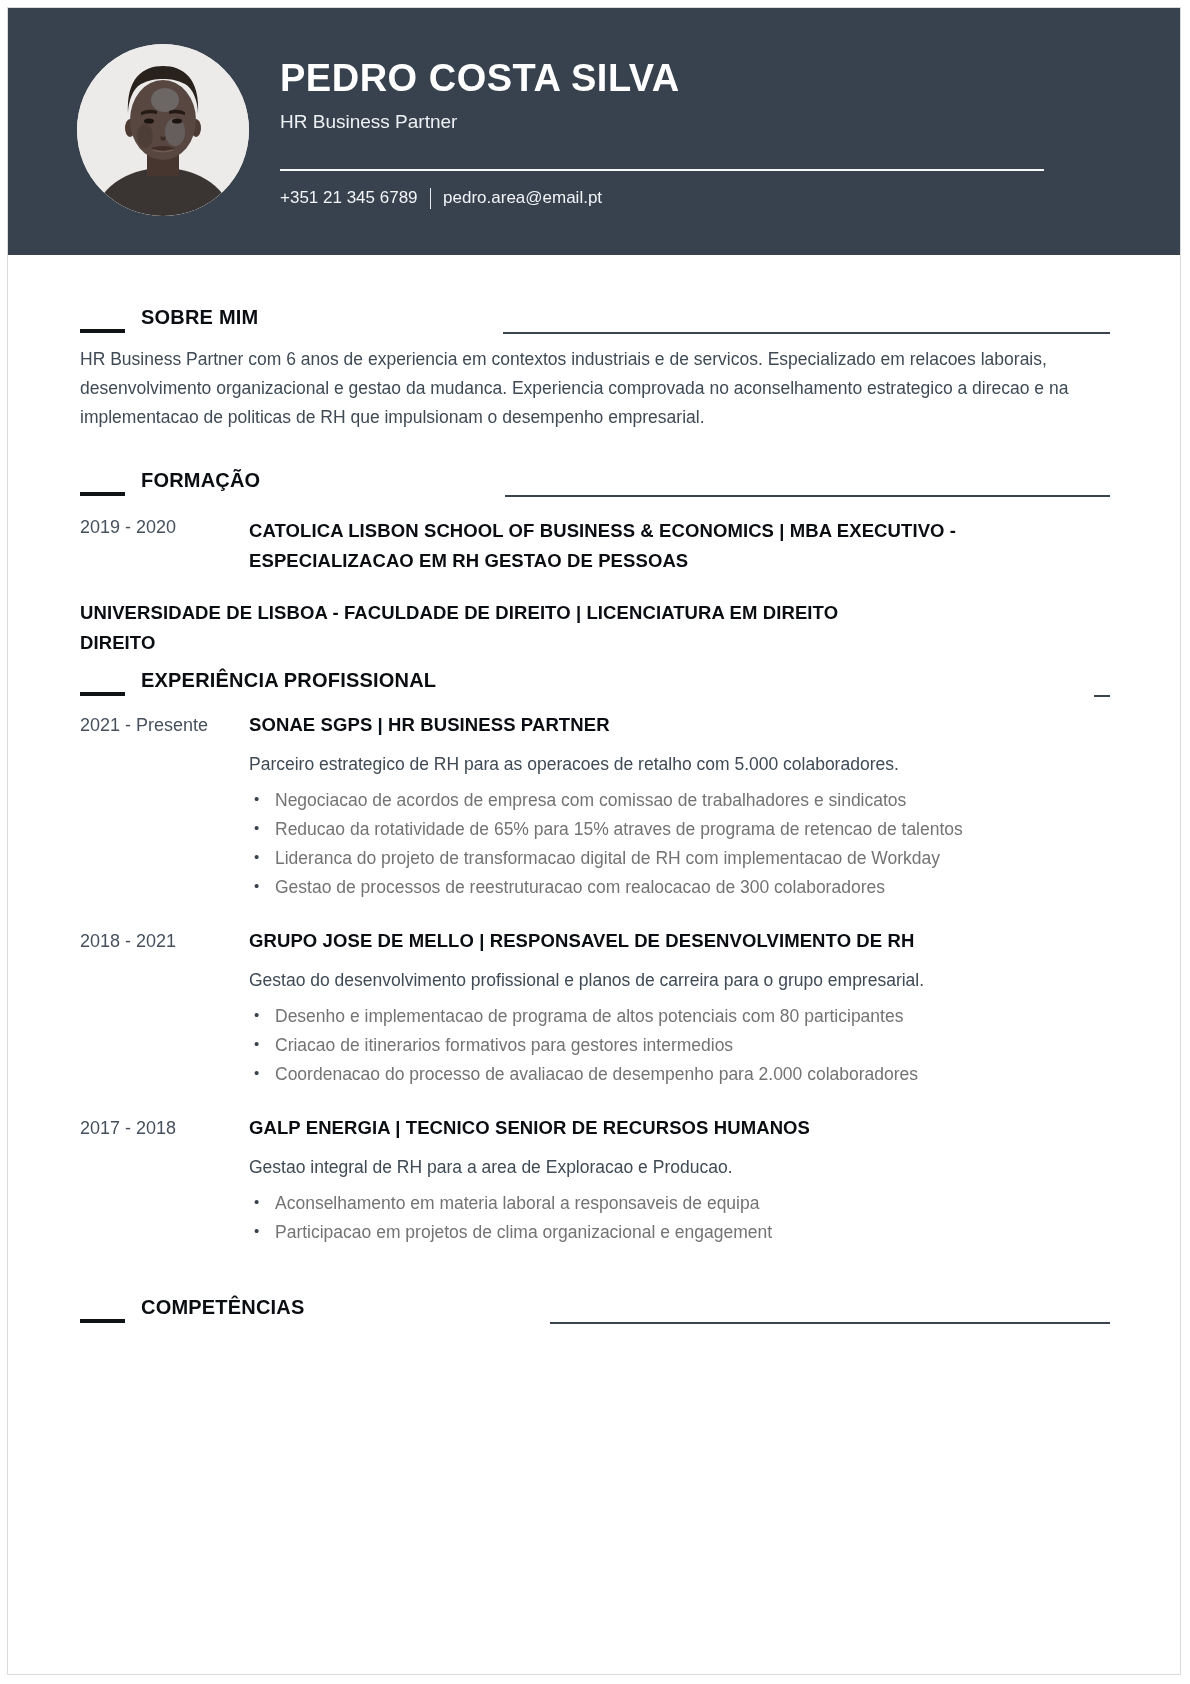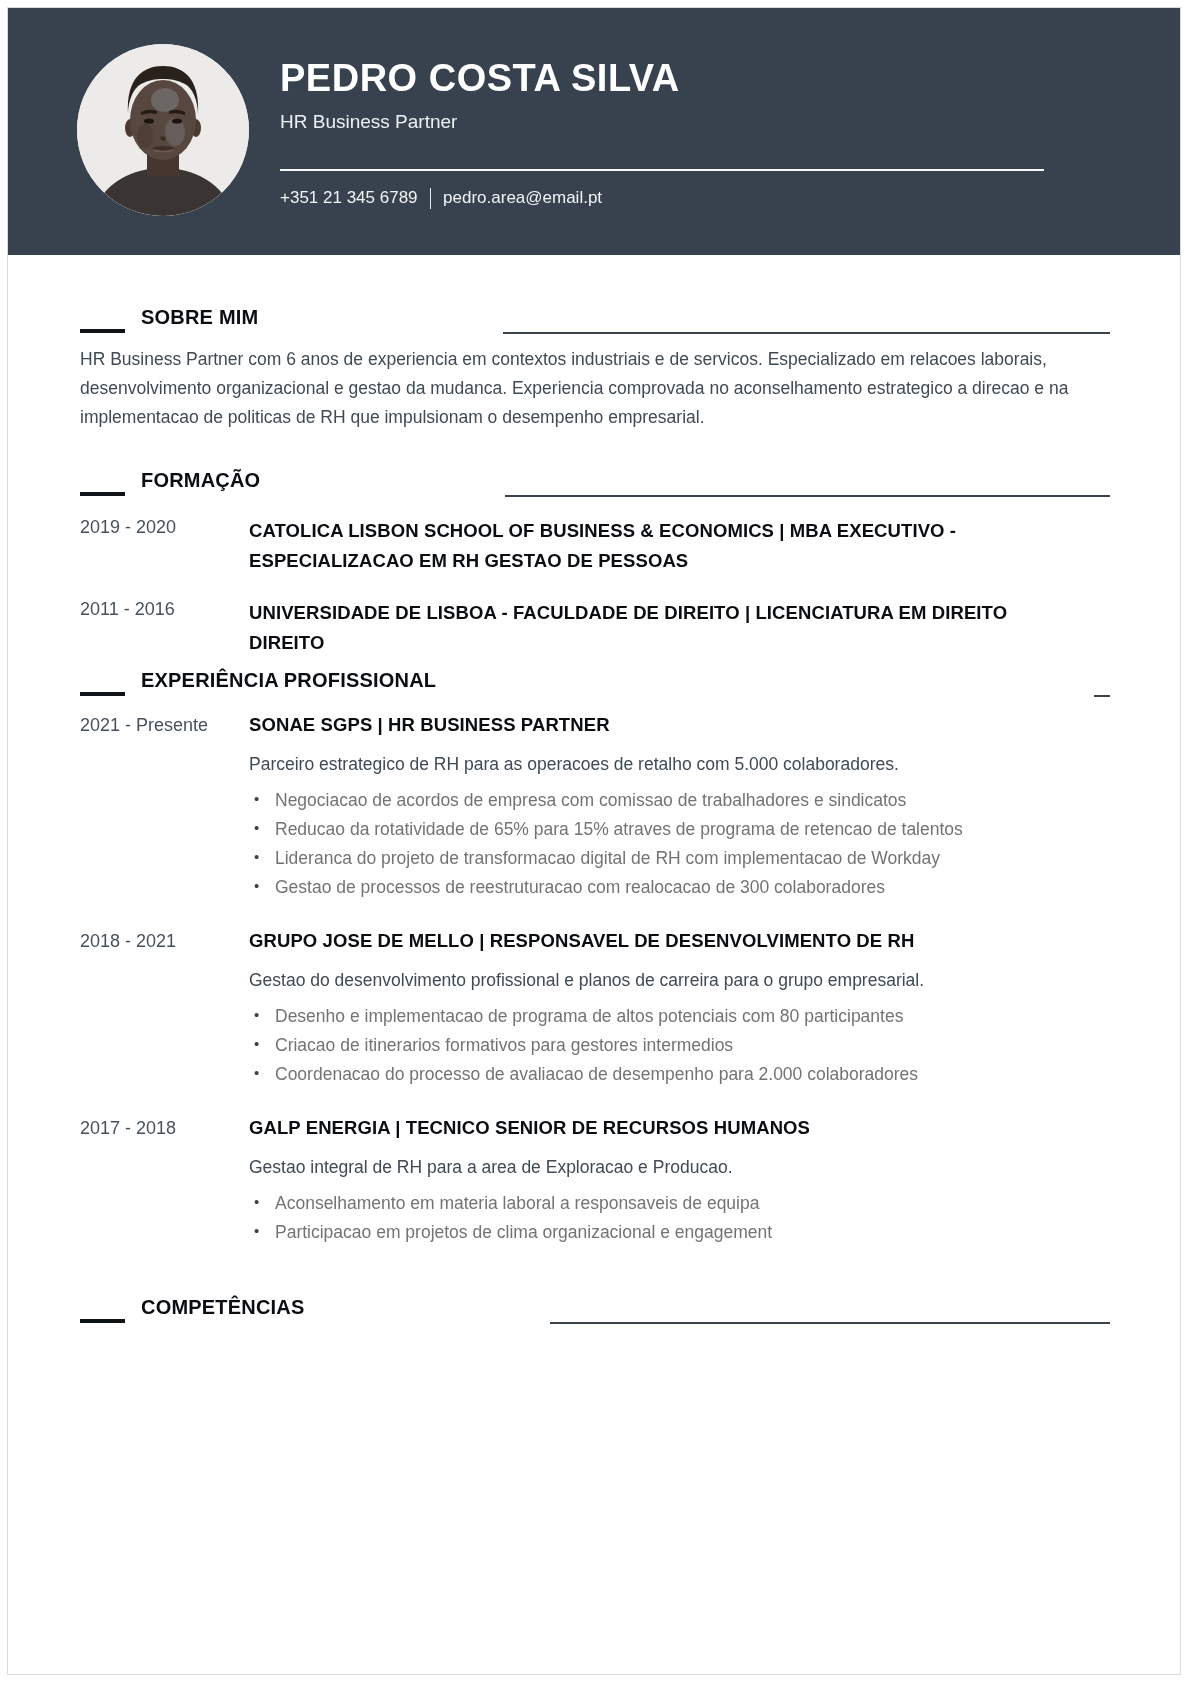--- a/index.html
+++ b/index.html
@@ -230,21 +230,20 @@
       </div>
       <div class="rows">
         <div class="row">
           <div class="date">2019 - 2020</div>
           <div class="content">
             <p class="entry-title">CATOLICA LISBON SCHOOL OF BUSINESS &amp; ECONOMICS | MBA EXECUTIVO -
 ESPECIALIZACAO EM RH GESTAO DE PESSOAS</p>
           </div>
         </div>
         <div class="row">
-          <div class="date">2011 - 2016</div>
           <div class="content">
             <p class="entry-title">UNIVERSIDADE DE LISBOA - FACULDADE DE DIREITO | LICENCIATURA EM DIREITO
 DIREITO</p>
           </div>
         </div>
       </div>
     </section>
 
     <section class="sec-exp">
       <div class="sec">

